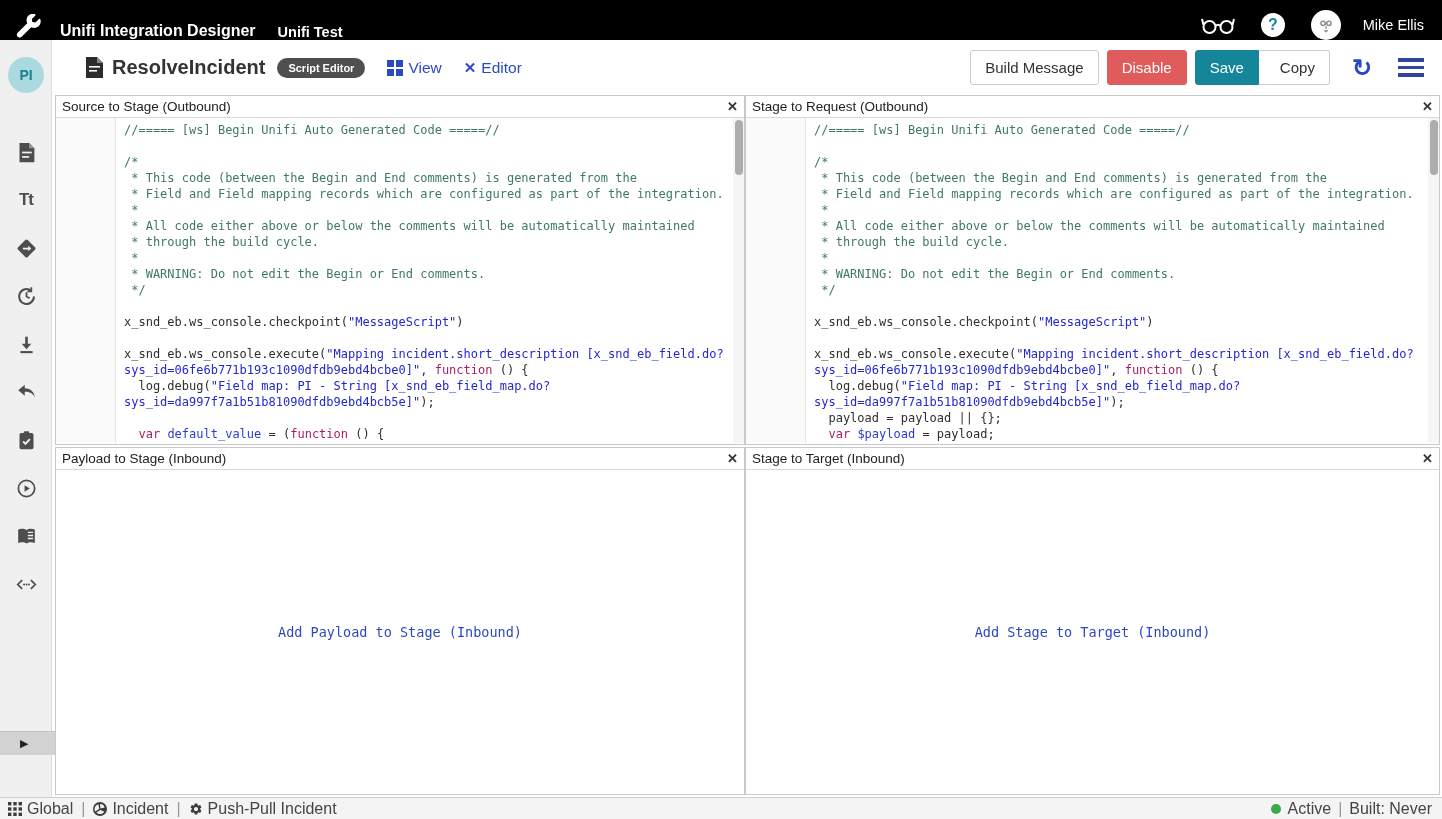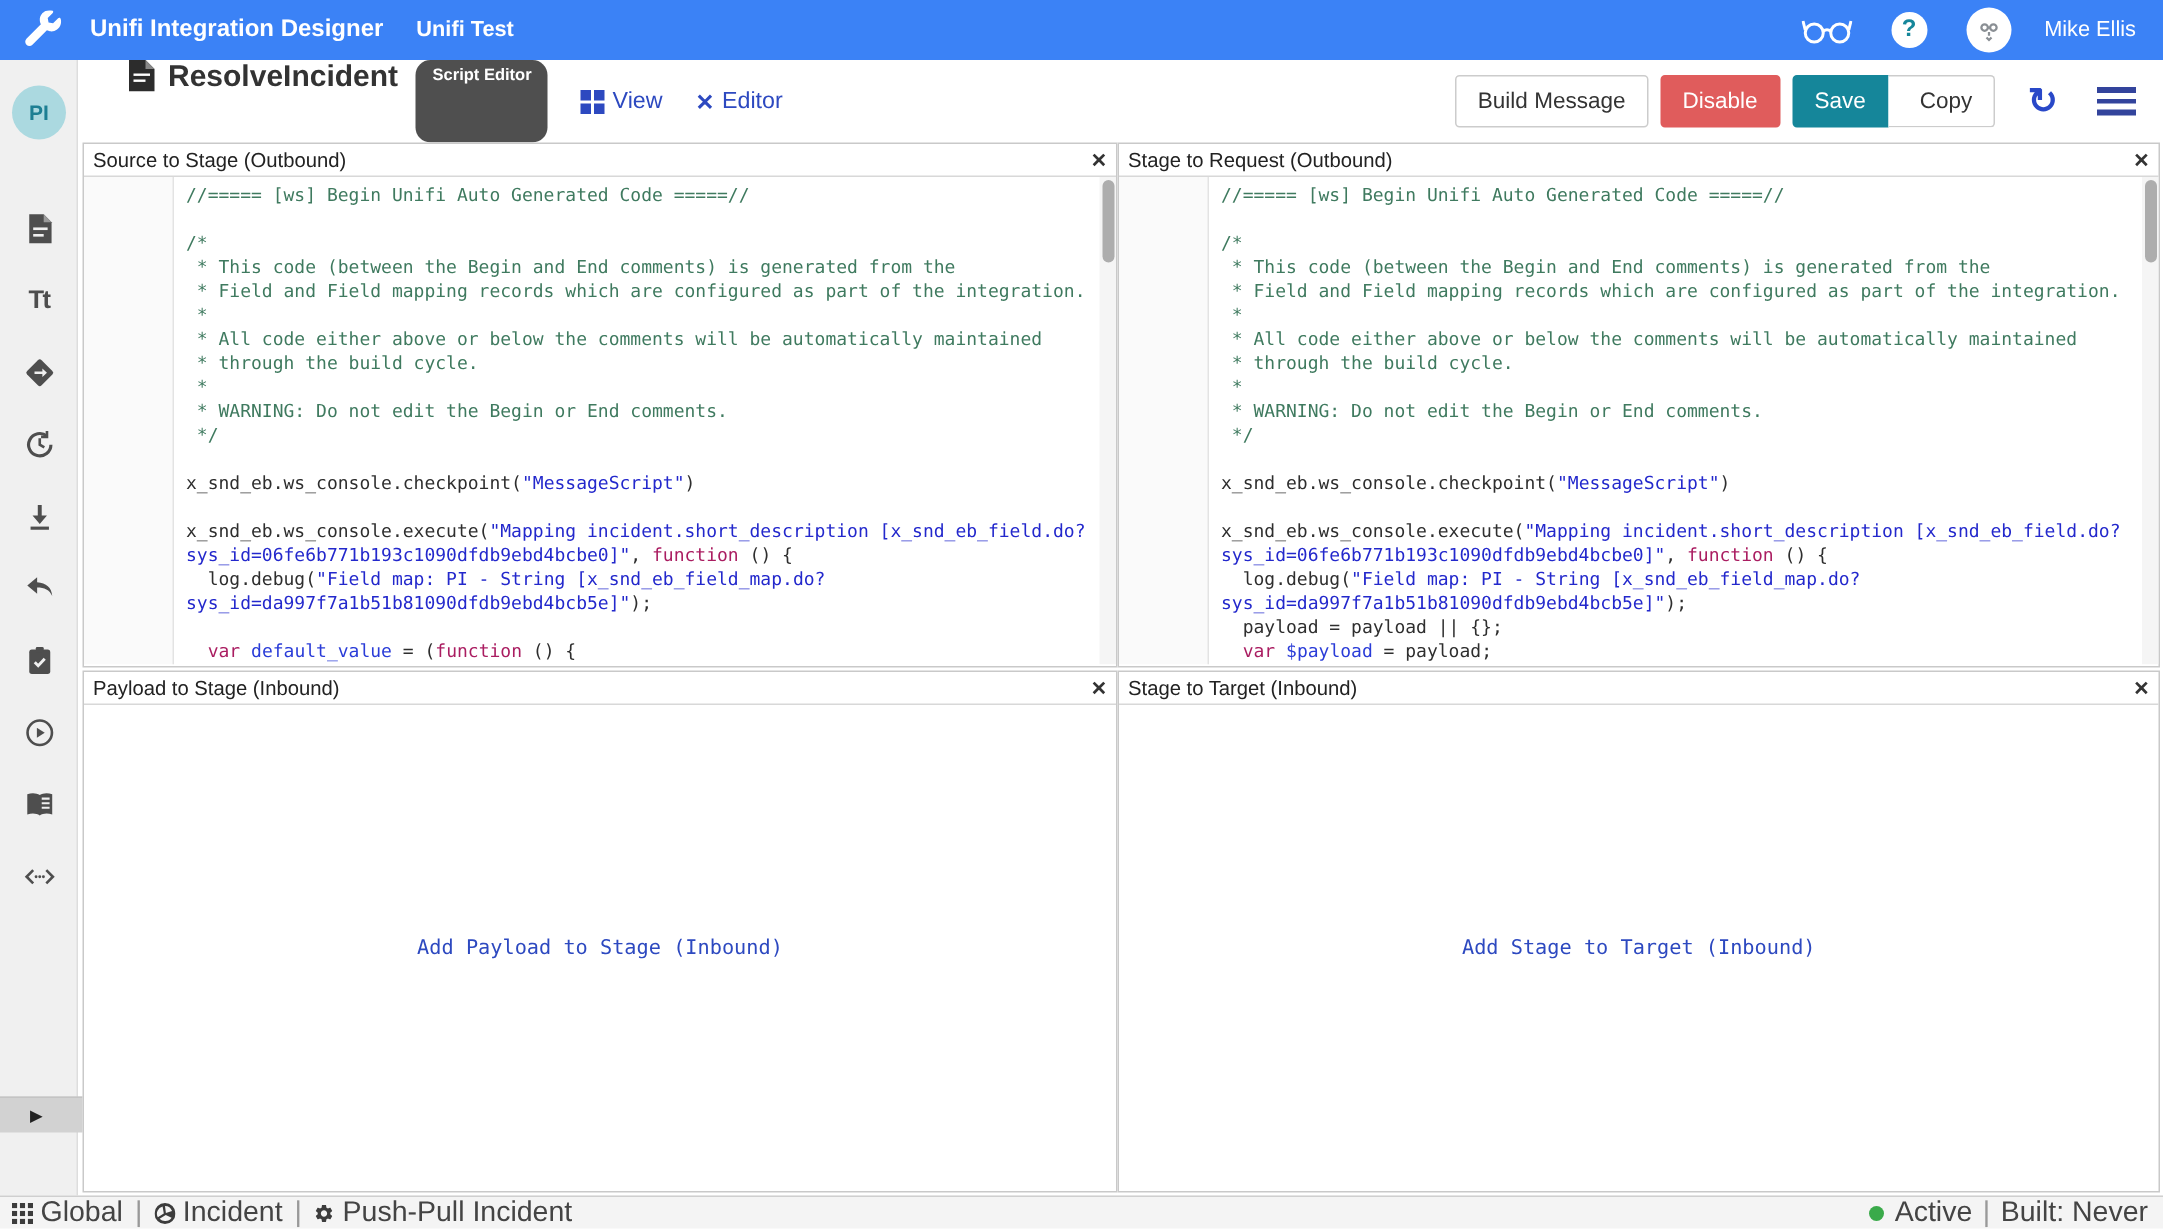--- a/index.html
+++ b/index.html
@@ -1,21 +1,21 @@
 <!DOCTYPE html>
 <html><head>
 <meta charset="utf-8">
 <style>
   * { margin:0; padding:0; box-sizing:border-box; }
   html,body { width:1442px; height:819px; overflow:hidden; background:#fff;
               font-family:"Liberation Sans", sans-serif; }
 
   
   .navbar { position:absolute; left:0; top:0; width:1442px; height:40px;
-            background:#3b82f6; color:#fff; display:flex; align-items:center; }
+            background:#000000; color:#fff; display:flex; align-items:flex-end; }
   .nav-wrench { width:26px; height:26px; margin-left:16px; color:#fff; }
   .nav-title { font-size:16px; font-weight:bold; margin-left:18px; }
   .nav-sub { font-size:14.5px; margin-left:22px;font-weight:bold; }
   .nav-right { margin-left:auto; display:flex; align-items:center; gap:26px; margin-right:18px; }
   .nav-glasses { width:34px; height:22px; color:#fff; }
   .nav-help { width:24px; height:24px; border-radius:50%; background:#fff; color:#15869a;
               font-weight:bold; font-size:16px; display:flex; align-items:center; justify-content:center; }
   .nav-user { display:flex; align-items:center; gap:10px; }
   .nav-avatar { width:30px; height:30px; border-radius:50%; background:#fff; color:#8a8f94;
                 display:flex; align-items:center; justify-content:center; }
@@ -32,21 +32,21 @@
   .side-icon { width:52px; height:48px; display:flex; align-items:center; justify-content:center;
                color:#4e4e4e; cursor:pointer; }
   .side-icon svg { width:21px; height:21px; }
   .side-icon .tt { font-size:17px; font-weight:bold; color:#4e4e4e; letter-spacing:-1px; }
   .collapse-strip { position:absolute; left:0; top:731px; width:148px; height:24px;
                     background:#d2d2d2; border-top:1px solid #c4c4c4; display:flex; align-items:center; }
   .collapse-strip span { margin-left:20px; font-size:11px; color:#222; }
 
   
   .header-row { position:absolute; left:52px; top:40px; width:1390px; height:55px; background:#fff;
-                display:flex; }
+                display:flex; align-items:center; }
   .doc-icon { width:19px; height:21px; margin-left:33px; color:#2c2c2c; }
   .record-title { font-size:20px; font-weight:bold; color:#333; margin-left:8px; }
   .badge { background:#4f4f4f; color:#fff; font-size:11px; font-weight:bold; border-radius:10px;
            padding:4px 11px; margin-left:12px; }
   .link-btn { display:flex; align-items:center; gap:5px; color:#2d49c0; font-size:15.5px;
               margin-left:22px; cursor:pointer; }
   .view-grid { display:grid; grid-template-columns:7px 7px; grid-template-rows:7px 7px; gap:2px; }
   .view-grid i { background:#2d49c0; }
   .close-x { font-weight:bold; font-size:15px; }
   .toolbar { margin-left:auto; display:flex; align-items:center; margin-right:18px; }
@@ -88,21 +88,21 @@
   .tok-kw { color:#aa1d61; }
   .tok-def { color:#2a3cd8; }
   .scrollbar { position:absolute; right:0; top:0; width:11px; height:100%; background:#f5f5f5; }
   .scrollbar .thumb { position:absolute; left:1.5px; top:2px; width:8px; height:55px;
                       background:#adadad; border-radius:5px; }
   .empty-body { height:calc(100% - 23px); display:flex; align-items:center; justify-content:center; }
   .add-link { font-family:"DejaVu Sans Mono", monospace; font-size:13.5px; color:#2d49c0; cursor:pointer; }
 
   
   .statusbar { position:absolute; left:0; top:797px; width:1442px; height:22px; background:#f4f4f4;
-               border-top:1px solid #cfcfcf; display:flex; align-items:center; font-size:19px; color:#444; }
+               border-top:1px solid #cfcfcf; display:flex; align-items:center; font-size:16px; color:#444; }
   .sb-left { display:flex; align-items:center; margin-left:8px; gap:8px; }
   .sb-item { display:flex; align-items:center; gap:5px; cursor:pointer; }
   .sb-item svg { width:14px; height:14px; color:#3c3c3c; }
   .sb-sep { color:#999; }
   .sb-right { margin-left:auto; margin-right:10px; display:flex; align-items:center; gap:7px; }
   .dot { width:10px; height:10px; border-radius:50%; background:#3aaa4a; }
 </style>
 </head>
 <body>
 

